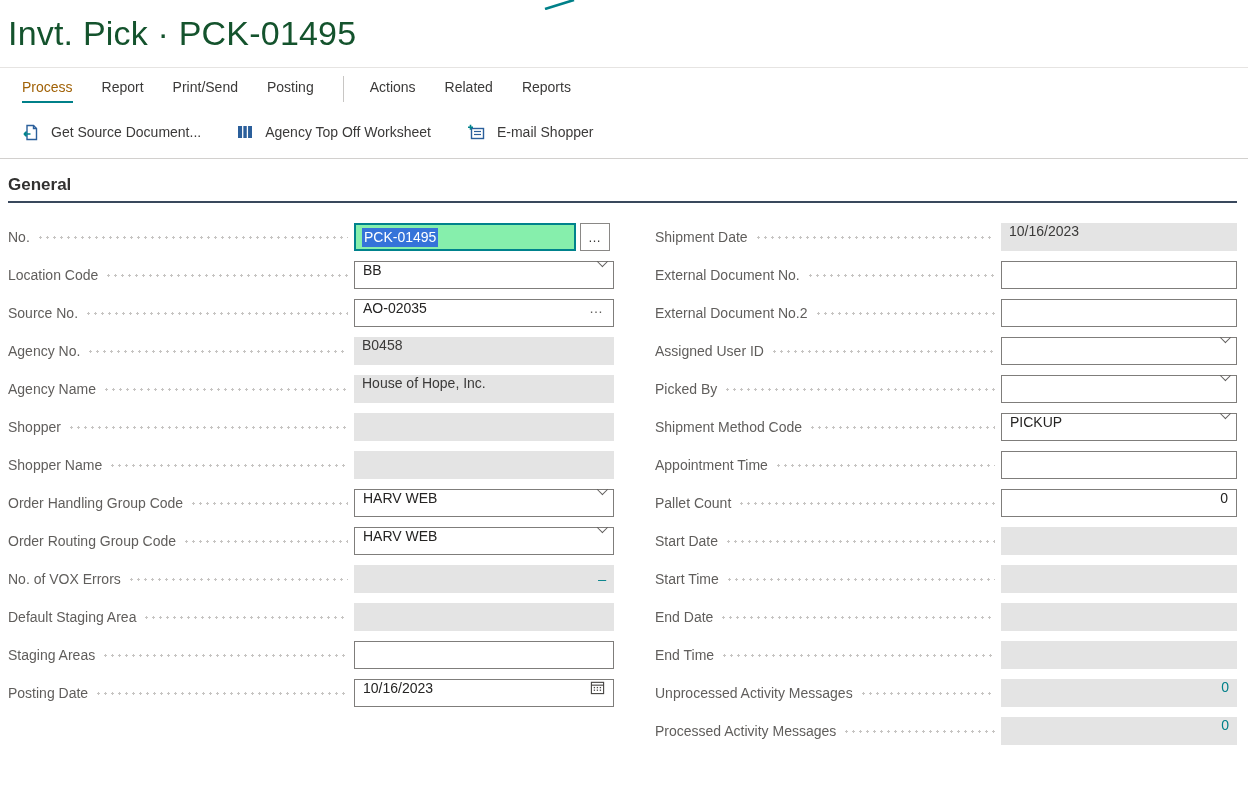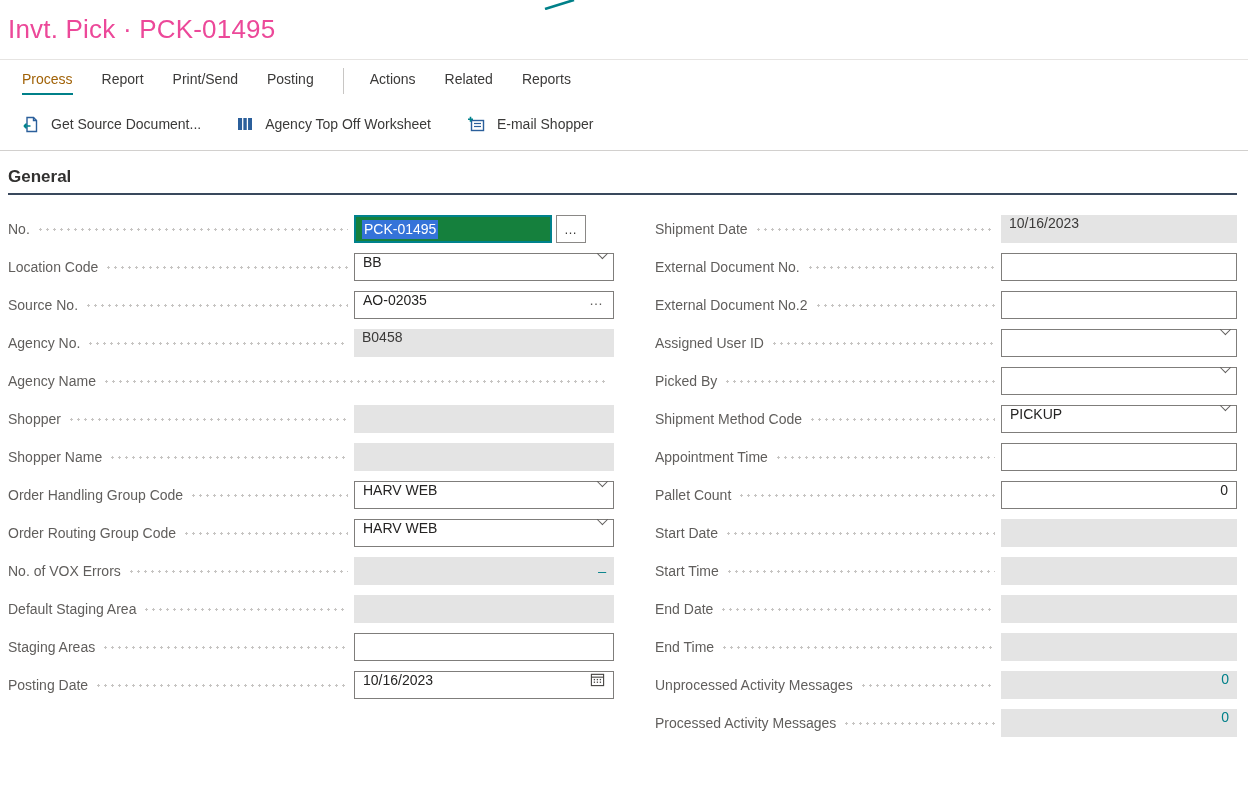--- a/index.html
+++ b/index.html
@@ -1,21 +1,21 @@
 <!DOCTYPE html>
 <html><head>
 <meta charset="utf-8">
 <style>
   * { margin:0; padding:0; box-sizing:border-box; }
   html,body { width:1248px; height:800px; background:#fff; overflow:hidden;
               font-family:"Liberation Sans", sans-serif; color:#252423; }
 
   
   .clip-arrow { position:absolute; left:543px; top:0; }
-  .page-title { margin:14px 0 0 8px; font-size:26px; font-weight:300; color:#ec4899; letter-spacing:.2px; }
+  .page-title { margin:14px 0 0 8px; font-size:34px; font-weight:300; color:#14532d; letter-spacing:.2px; }
   .hdiv { border:none; border-top:1px solid #e6e4e2; margin-top:14px; }
 
   
   .menubar { display:flex; align-items:center; padding:0 0 0 22px; height:42px; }
   .menu-item { font-size:14px; color:#3b3a39; padding:4px 0 6px 0; margin-right:29px; cursor:pointer; border-bottom:2px solid transparent; }
   .menu-item.active { color:#a16207; border-bottom:2px solid #008089; }
   .menu-divider { width:1px; height:26px; background:#c8c6c4; margin:0 26px 0 0; }
 
   
   .actionbar { display:flex; align-items:center; padding-left:22px; height:44px; }
@@ -45,21 +45,21 @@
   .val { flex:1; white-space:nowrap; overflow:hidden; }
 
   
   .chev-light { width:8px; height:8px; border-right:1.2px solid #605e5c; border-bottom:1.2px solid #605e5c;
                 transform:rotate(45deg) translateY(-2px); margin-left:6px; margin-top:-3px; flex:none; }
   .chev-dark  { width:7px; height:7px; border-right:2px solid #1b1a19; border-bottom:2px solid #1b1a19;
                 transform:rotate(45deg) translateY(-2px); margin-left:6px; margin-top:-3px; flex:none; }
 
   
   .fieldwrap { width:260px; display:flex; align-items:center; flex:none; }
-  .input-focused { width:198px; height:28px; border:2px solid #00828c; background:#15803d; display:flex; align-items:center; padding:0 6px; font-size:14px; }
+  .input-focused { width:222px; height:28px; border:2px solid #00828c; background:#86efac; display:flex; align-items:center; padding:0 6px; font-size:14px; }
   .selection { background:#3573d9; color:#fff; padding:1px 2px 2px 2px; }
   .assist-btn { width:30px; height:28px; margin-left:4px; background:#fff; border:1px solid #8a8886; color:#3b3a39;
                 font-size:13px; letter-spacing:1px; display:flex; align-items:center; justify-content:center; cursor:pointer; }
   .ellipsis-inline { color:#605e5c; letter-spacing:2px; margin-left:6px; flex:none; }
 
   .right-align { justify-content:flex-end; }
   .teal-text { color:#008089; }
 
   .cal-icon { flex:none; margin-left:6px; }
 </style>
@@ -158,20 +158,23 @@
       <span class="flabel">Agency No.</span>
       <span class="leader"></span>
       <div class="field disabled">
         <span class="val">B0458</span>
       </div>
     </div>
 
     <div class="row">
       <span class="flabel">Agency Name</span>
       <span class="leader"></span>
+      <div class="field disabled">
+        <span class="val">House of Hope, Inc.</span>
+      </div>
     </div>
 
     <div class="row">
       <span class="flabel">Shopper</span>
       <span class="leader"></span>
       <div class="field disabled">
         <span class="val"></span>
       </div>
     </div>
 

